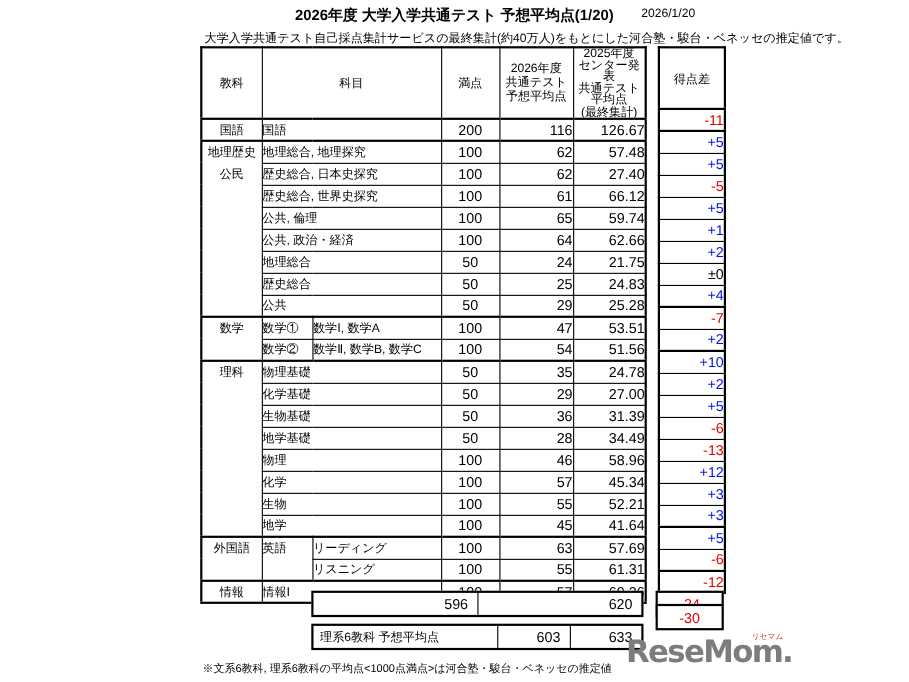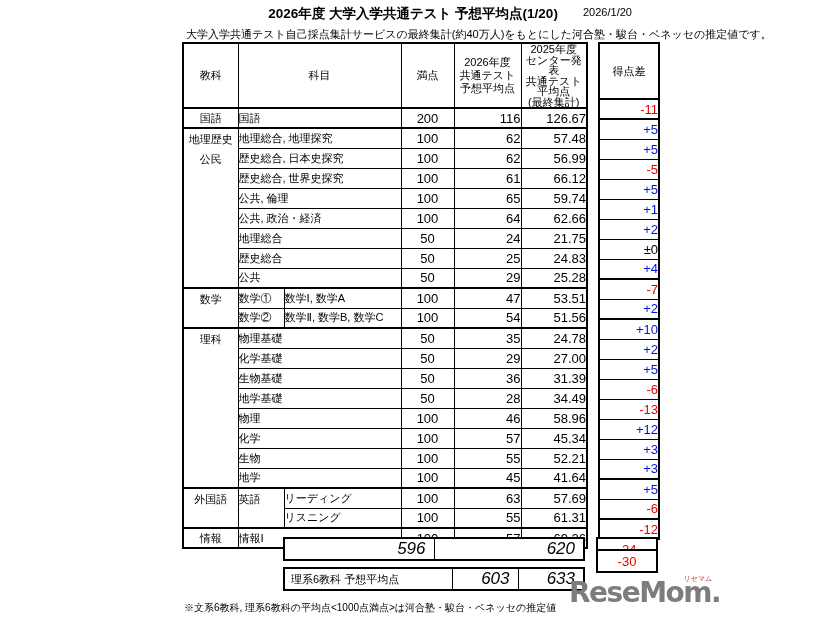--- a/index.html
+++ b/index.html
@@ -30,22 +30,22 @@
   .c-max    { text-align:center; font-size:13px; }
   .c-right  { text-align:right; padding-right:8px; font-size:13px; }
   .c-diff   { text-align:right; padding-right:10px; font-size:13px; }
   .pos { color:var(--pos); }
   .neg { color:var(--neg); }
 
   .sumbox { position:absolute; left:283px; width:302px; height:24px; border:2px solid #000;
             display:flex; box-sizing:border-box; background:#fff; }
   .sum-label { width:168px; border-right:1px solid #000; font-size:11px; display:flex;
                align-items:center; padding-left:6px; box-sizing:border-box; }
-  .sum-v { flex:1; border-right:1px solid #000; font-size:17px; display:flex; align-items:center;
-           justify-content:flex-end; padding-right:8px; box-sizing:border-box;font-style:italic; }
+  .sum-v { flex:1; border-right:1px solid #000; font-size:13px; display:flex; align-items:center;
+           justify-content:flex-end; padding-right:8px; box-sizing:border-box; }
   .sum-v:last-child { border-right:none; }
   .sumdiff { position:absolute; left:596px; width:62px; height:24px; border:2px solid #000;
              box-sizing:border-box; display:flex; align-items:center; justify-content:center;
              font-size:13px; background:#fff; }
   .footnote { position:absolute; left:184px; top:601px; font-size:10px; }
   .wm { position:absolute; left:537px; top:576px; z-index:5; }
   .wm-text { font-size:28px; font-weight:bold; color:var(--wm); letter-spacing:-1.5px;
              font-family:"DejaVu Sans", sans-serif;margin-left:32px; }
   .wm-ruby { position:absolute; top:-2px; right:8px; font-size:7px; color:#c04040; }
 </style>
@@ -93,21 +93,21 @@
 公民</td>
       <td class="c-course" colspan="2">地理総合, 地理探究</td>
       <td class="c-max">100</td>
       <td class="c-right">62</td>
       <td class="c-right">57.48</td>
     </tr>
     <tr>
       <td class="c-course" colspan="2">歴史総合, 日本史探究</td>
       <td class="c-max">100</td>
       <td class="c-right">62</td>
-      <td class="c-right">56.99</td>
+      <td class="c-right">27.40</td>
     </tr>
     <tr>
       <td class="c-course" colspan="2">歴史総合, 世界史探究</td>
       <td class="c-max">100</td>
       <td class="c-right">61</td>
       <td class="c-right">66.12</td>
     </tr>
     <tr>
       <td class="c-course" colspan="2">公共, 倫理</td>
       <td class="c-max">100</td>

